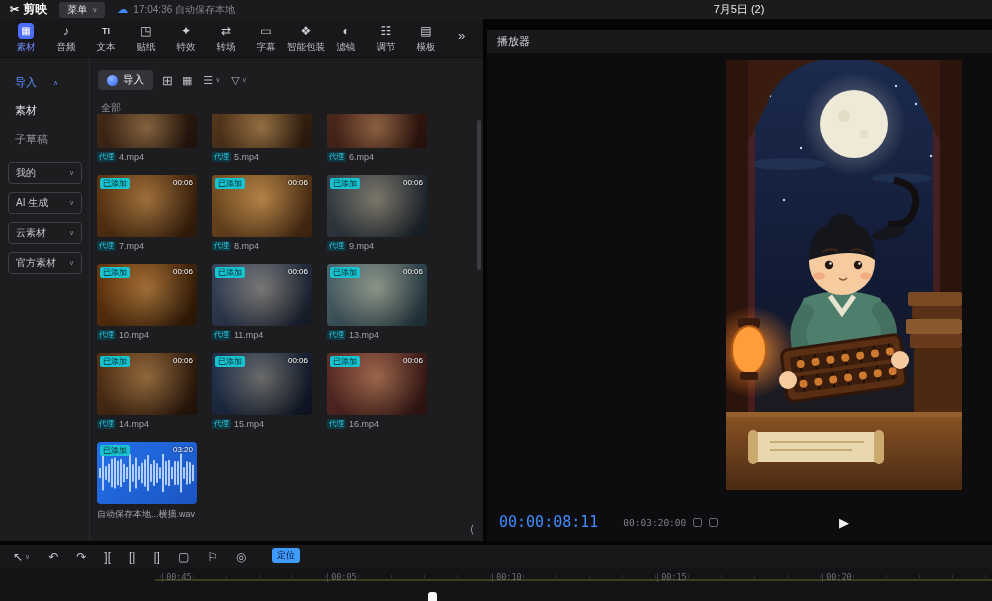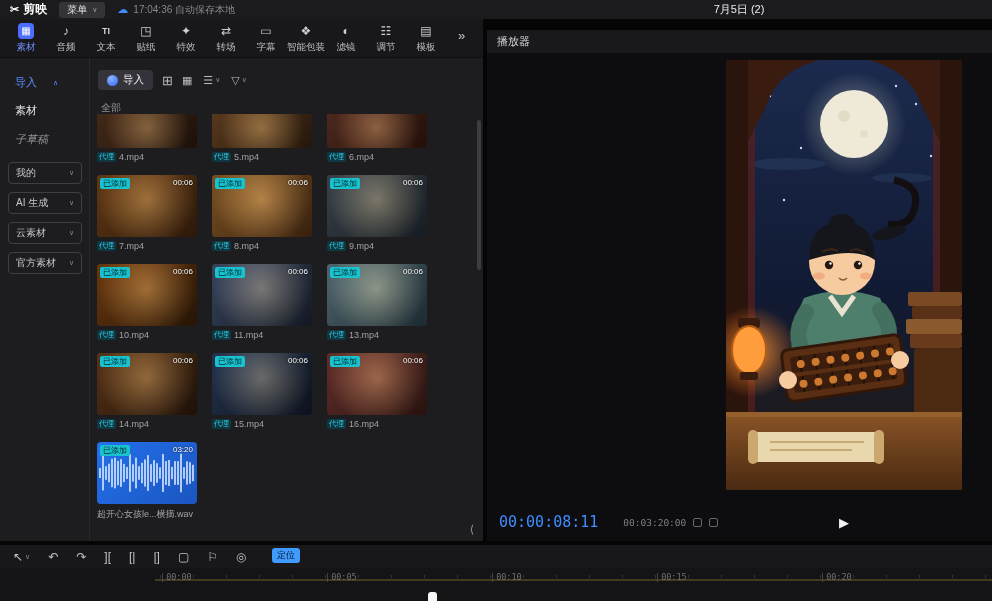--- a/index.html
+++ b/index.html
@@ -30,21 +30,21 @@
   .tab.active .tabicon { background:#4d6dff; color:#fff; font-size:10px; }
   .tab.active .lbl { color:#6f8fff; }
   .ribbon .expand { position:absolute; left:458px; top:9px; color:#c8c8cc; font-size:13px; cursor:pointer; }
 
   .panel-content { position:absolute; top:39px; left:0; right:0; bottom:0; display:flex; }
   .sidebar { width:90px; border-right:1px solid #2a2a2e; padding-top:13px; position:relative; flex:none; }
   .side-link { color:#5b8cff; font-size:11px; padding:4px 0 6px 15px; display:flex; gap:16px;
     align-items:center; cursor:pointer; }
   .side-link .caret { font-size:7px; color:#5b8cff; }
   .side-plain { font-size:11px; padding:7px 0 7px 15px; color:#e6e6ea; cursor:pointer; }
-  .side-plain.muted { color:#94949a;font-style:italic; }
+  .side-plain.muted { color:#94949a; }
   .side-box { margin:8px 8px 0 8px; border:1px solid #3e3e44; border-radius:4px; font-size:10px;
     color:#c6c6cb; padding:3px 7px; width:74px; display:flex; justify-content:space-between;
     align-items:center; cursor:pointer; }
   .side-box .caret { font-size:7px; color:#8a8a90; }
 
   .main { flex:1; position:relative; }
   .lib-header { position:absolute; top:12px; left:8px; right:12px; height:20px; display:flex;
     align-items:center; gap:9px; }
   .import-btn { background:#34343a; border-radius:4px; height:20px; padding:0 9px; display:flex;
     align-items:center; gap:5px; font-size:10.5px; color:#f0f0f2; cursor:pointer; flex:none; }
@@ -374,21 +374,21 @@
                   <rect x="74" y="24.827938566920956" width="2" height="12.344122866158092" fill="rgba(205,225,255,0.85)"></rect>
                   <rect x="77" y="19.197189907395252" width="2" height="23.605620185209496" fill="rgba(205,225,255,0.85)"></rect>
                   <rect x="80" y="19.155671937517138" width="2" height="23.688656124965725" fill="rgba(205,225,255,0.85)"></rect>
                   <rect x="83" y="11.670202826822472" width="2" height="38.65959434635506" fill="rgba(205,225,255,0.85)"></rect>
                   <rect x="86" y="25.231815523650848" width="2" height="11.536368952698302" fill="rgba(205,225,255,0.85)"></rect>
                   <rect x="89" y="19.434595914297898" width="2" height="23.130808171404205" fill="rgba(205,225,255,0.85)"></rect>
                   <rect x="92" y="20.252001148437202" width="2" height="21.4959977031256" fill="rgba(205,225,255,0.85)"></rect>
                   <rect x="95" y="22.808444033551474" width="2" height="16.38311193289705" fill="rgba(205,225,255,0.85)"></rect>
                 </svg><span class="badge-added">已添加</span><span class="dur">03:20</span></div>
               <div class="name-row">
-                <span class="fname">超开心女孩le...横摘.wav</span>
+                <span class="fname">自动保存本地...横摘.wav</span>
               </div>
             </div>
           </div>
         <div class="scrollthumb"></div>
         <span class="collapse-left">⟨</span>
       </div>
     </div>
   </div>
 
   <div class="player">
@@ -543,21 +543,21 @@
         </div>
         <div class="tooltip-locate">定位</div>
     </div>
     <div class="ruler">
       <div class="minor"></div>
       <div class="olive"></div>
       <div class="playhead">
         <div class="ph-head"></div>
 
       </div>
-    <span class="tick-label" style="left: 160px;"><span class="bar">|</span><span>00:00</span></span>
+    <span class="tick-label" style="left: 160px;"><span class="bar">|</span><span>00:45</span></span>
         <span class="tick-label" style="left: 325px; text-align: right;"><span class="bar">|</span><span>00:05</span></span>
         <span class="tick-label" style="left: 490px;"><span class="bar">|</span><span>00:10</span></span>
         <span class="tick-label" style="left: 655px;"><span class="bar">|</span><span>00:15</span></span>
         <span class="tick-label" style="left: 820px;"><span class="bar">|</span><span>00:20</span></span>
       </div>
   </div>
 
 </div>
 
 </body></html>

